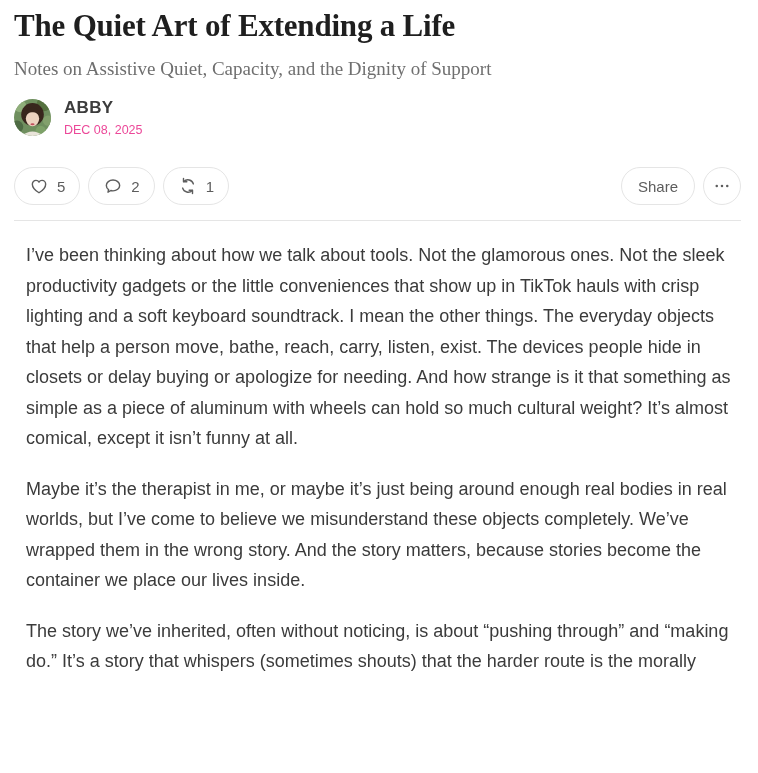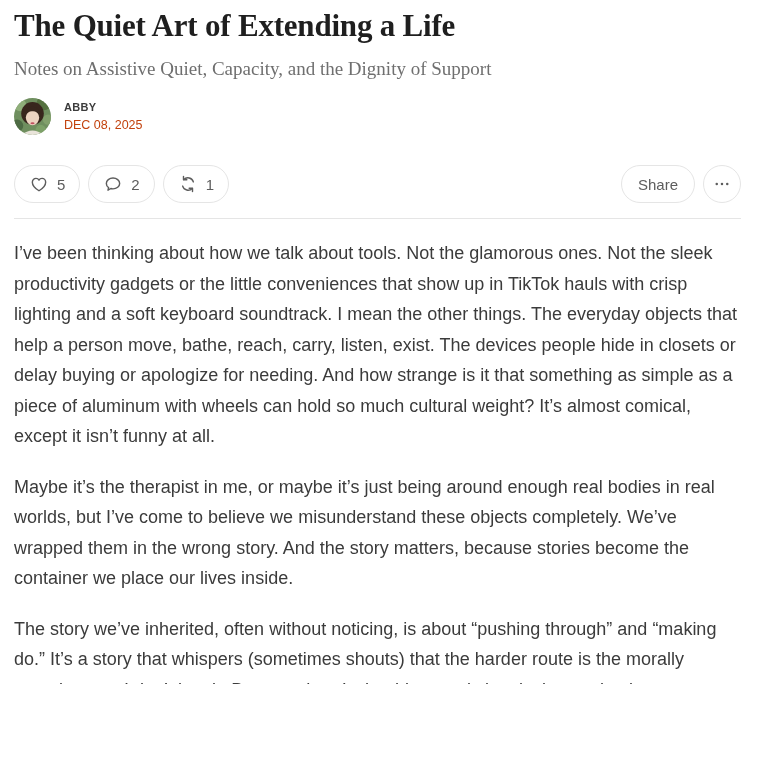--- a/index.html
+++ b/index.html
@@ -46,29 +46,29 @@
     width: 37px;
     height: 37px;
     border-radius: 50%;
     overflow: hidden;
     flex: 0 0 auto;
     cursor: pointer;
   }
   .avatar svg { display: block; }
   .byline-text { display: flex; flex-direction: column; justify-content: center; }
   .author-name {
-    font-size: 11px;
+    font-size: 17px;
     font-weight: 700;
     letter-spacing: 0.3px;
     color: #3c3c3c;
     cursor: pointer;
   }
   .post-date {
     font-size: 12.5px;
-    color: #c2410c;
+    color: #ec4899;
     margin-top: 5px;
   }
 
   
   .actions {
     margin-top: 30px;
     display: flex;
     align-items: center;
   }
   .actions-left { display: flex; gap: 8px; }
@@ -103,21 +103,21 @@
     margin: 15px 0 0 0;
   }
 
   
   .post-body {
     padding-top: 19px;
     font-size: 18px;
     line-height: 30.5px;
     color: #3b3b3b;
   }
-  .post-body p { margin: 0 0 20px 0; }
+  .post-body p { margin: 0 0 20px 12px; }
 
   .icon { color: #5d5d5d; }
 </style>
 </head>
 <body>
 
 <div class="page">
 
   <header>
     <h1 class="post-title">The Quiet Art of Extending a Life</h1>

